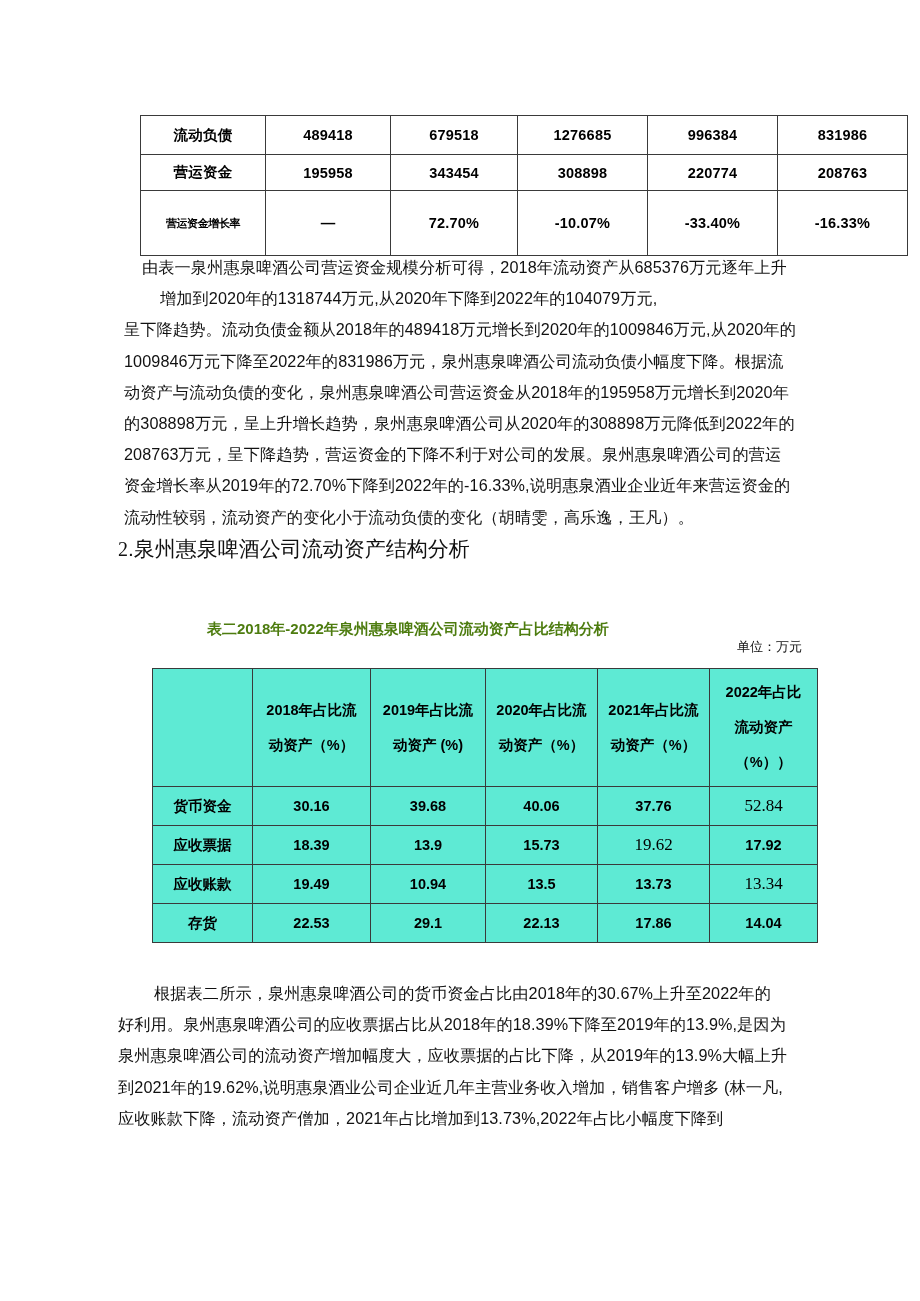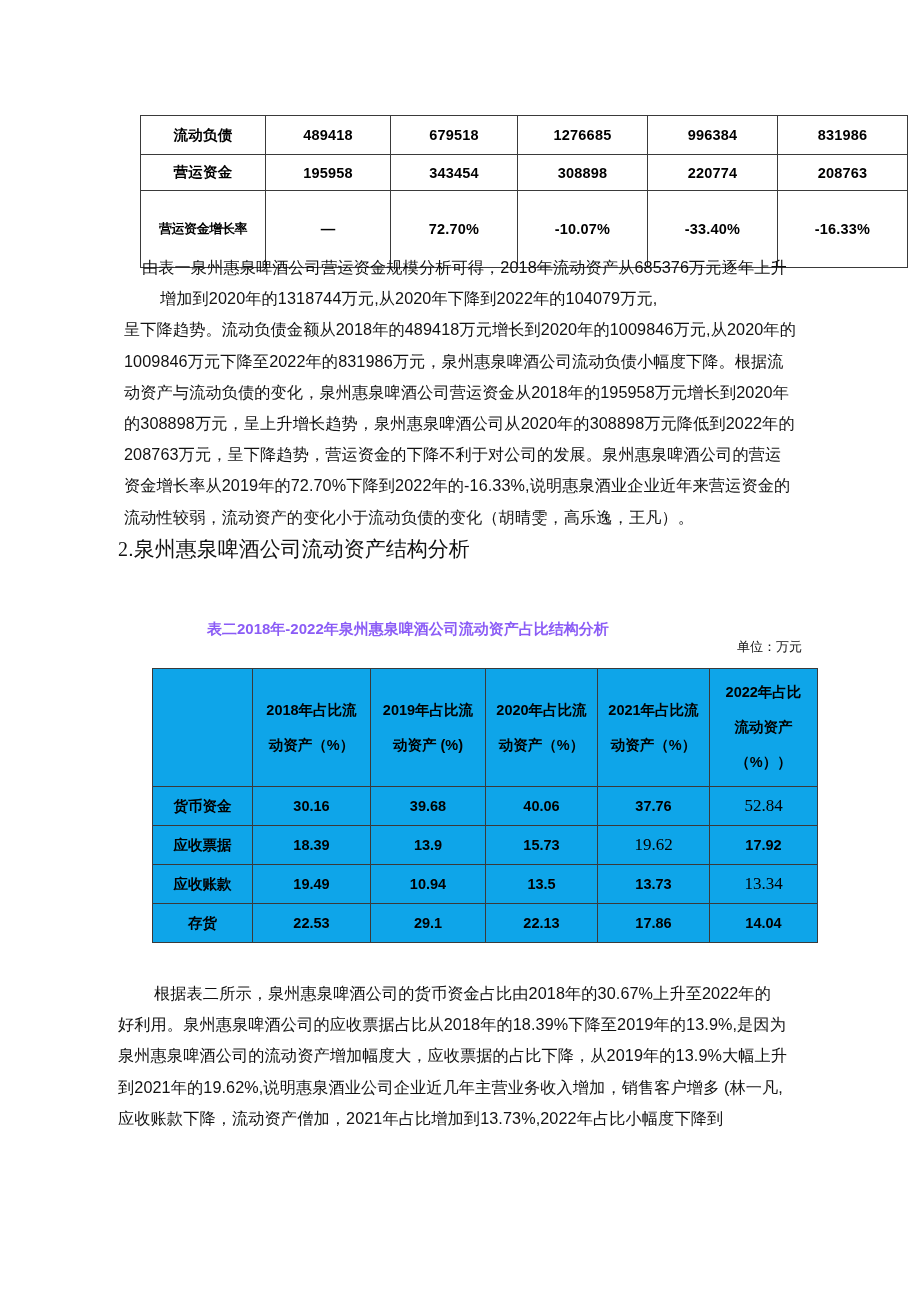--- a/index.html
+++ b/index.html
@@ -50,21 +50,21 @@
   .t1-row1 td { height: 38px; }
   .t1-row2 td { height: 35px; }
   .t1-row3 td { height: 56px; vertical-align: bottom; padding-bottom: 5px; }
   .t1-c0 { width: 108px; }
   .t1-c1 { width: 108px; }
   .t1-c2 { width: 110px; }
   .t1-c3 { width: 113px; }
   .t1-c4 { width: 113px; }
   .t1-c5 { width: 113px; }
   .t1-label { font-size: 15px; }
-  .t1-row3 .t1-label { font-size: 13px; letter-spacing: -0.4px; padding: 10px; }
+  .t1-row3 .t1-label { font-size: 11px; letter-spacing: -0.4px; padding: 4px; }
   .dash-cell { font-size: 17px; }
 
   
   .para {
     position: absolute;
     font-size: 16.2px;
     line-height: 31.2px;
     color: #111111;
     letter-spacing: 0.1px;
     white-space: nowrap;
@@ -102,21 +102,21 @@
 
   
   .table2-caption {
     position: absolute;
     left: 207px;
     top: 620px;
     font-size: 15px;
     font-weight: bold;
     letter-spacing: 0px;
     white-space: nowrap;
-    color: #8b5cf6;
+    color: #4d7c0f;
   }
   .table2-unit {
     position: absolute;
     left: 737px;
     top: 638px;
     font-size: 13px;
     font-weight: normal;
     white-space: nowrap;
     color: #111111;
   }
@@ -133,21 +133,21 @@
     width: 100%;
     table-layout: fixed;
   }
   table.doc-table2 td {
     border: 1px solid #3a3a3a;
     text-align: center;
     vertical-align: middle;
     font-weight: bold;
     font-size: 14.5px;
     padding: 0 2px;
-    background: #0ea5e9;
+    background: #5eead4;
   }
   .t2-c0 { width: 95px; }
   .t2-c1 { width: 113px; }
   .t2-c2 { width: 110px; }
   .t2-c3 { width: 107px; }
   .t2-c4 { width: 107px; }
   .t2-c5 { width: 103px; }
 
   .t2-head td {
     height: 117px;

